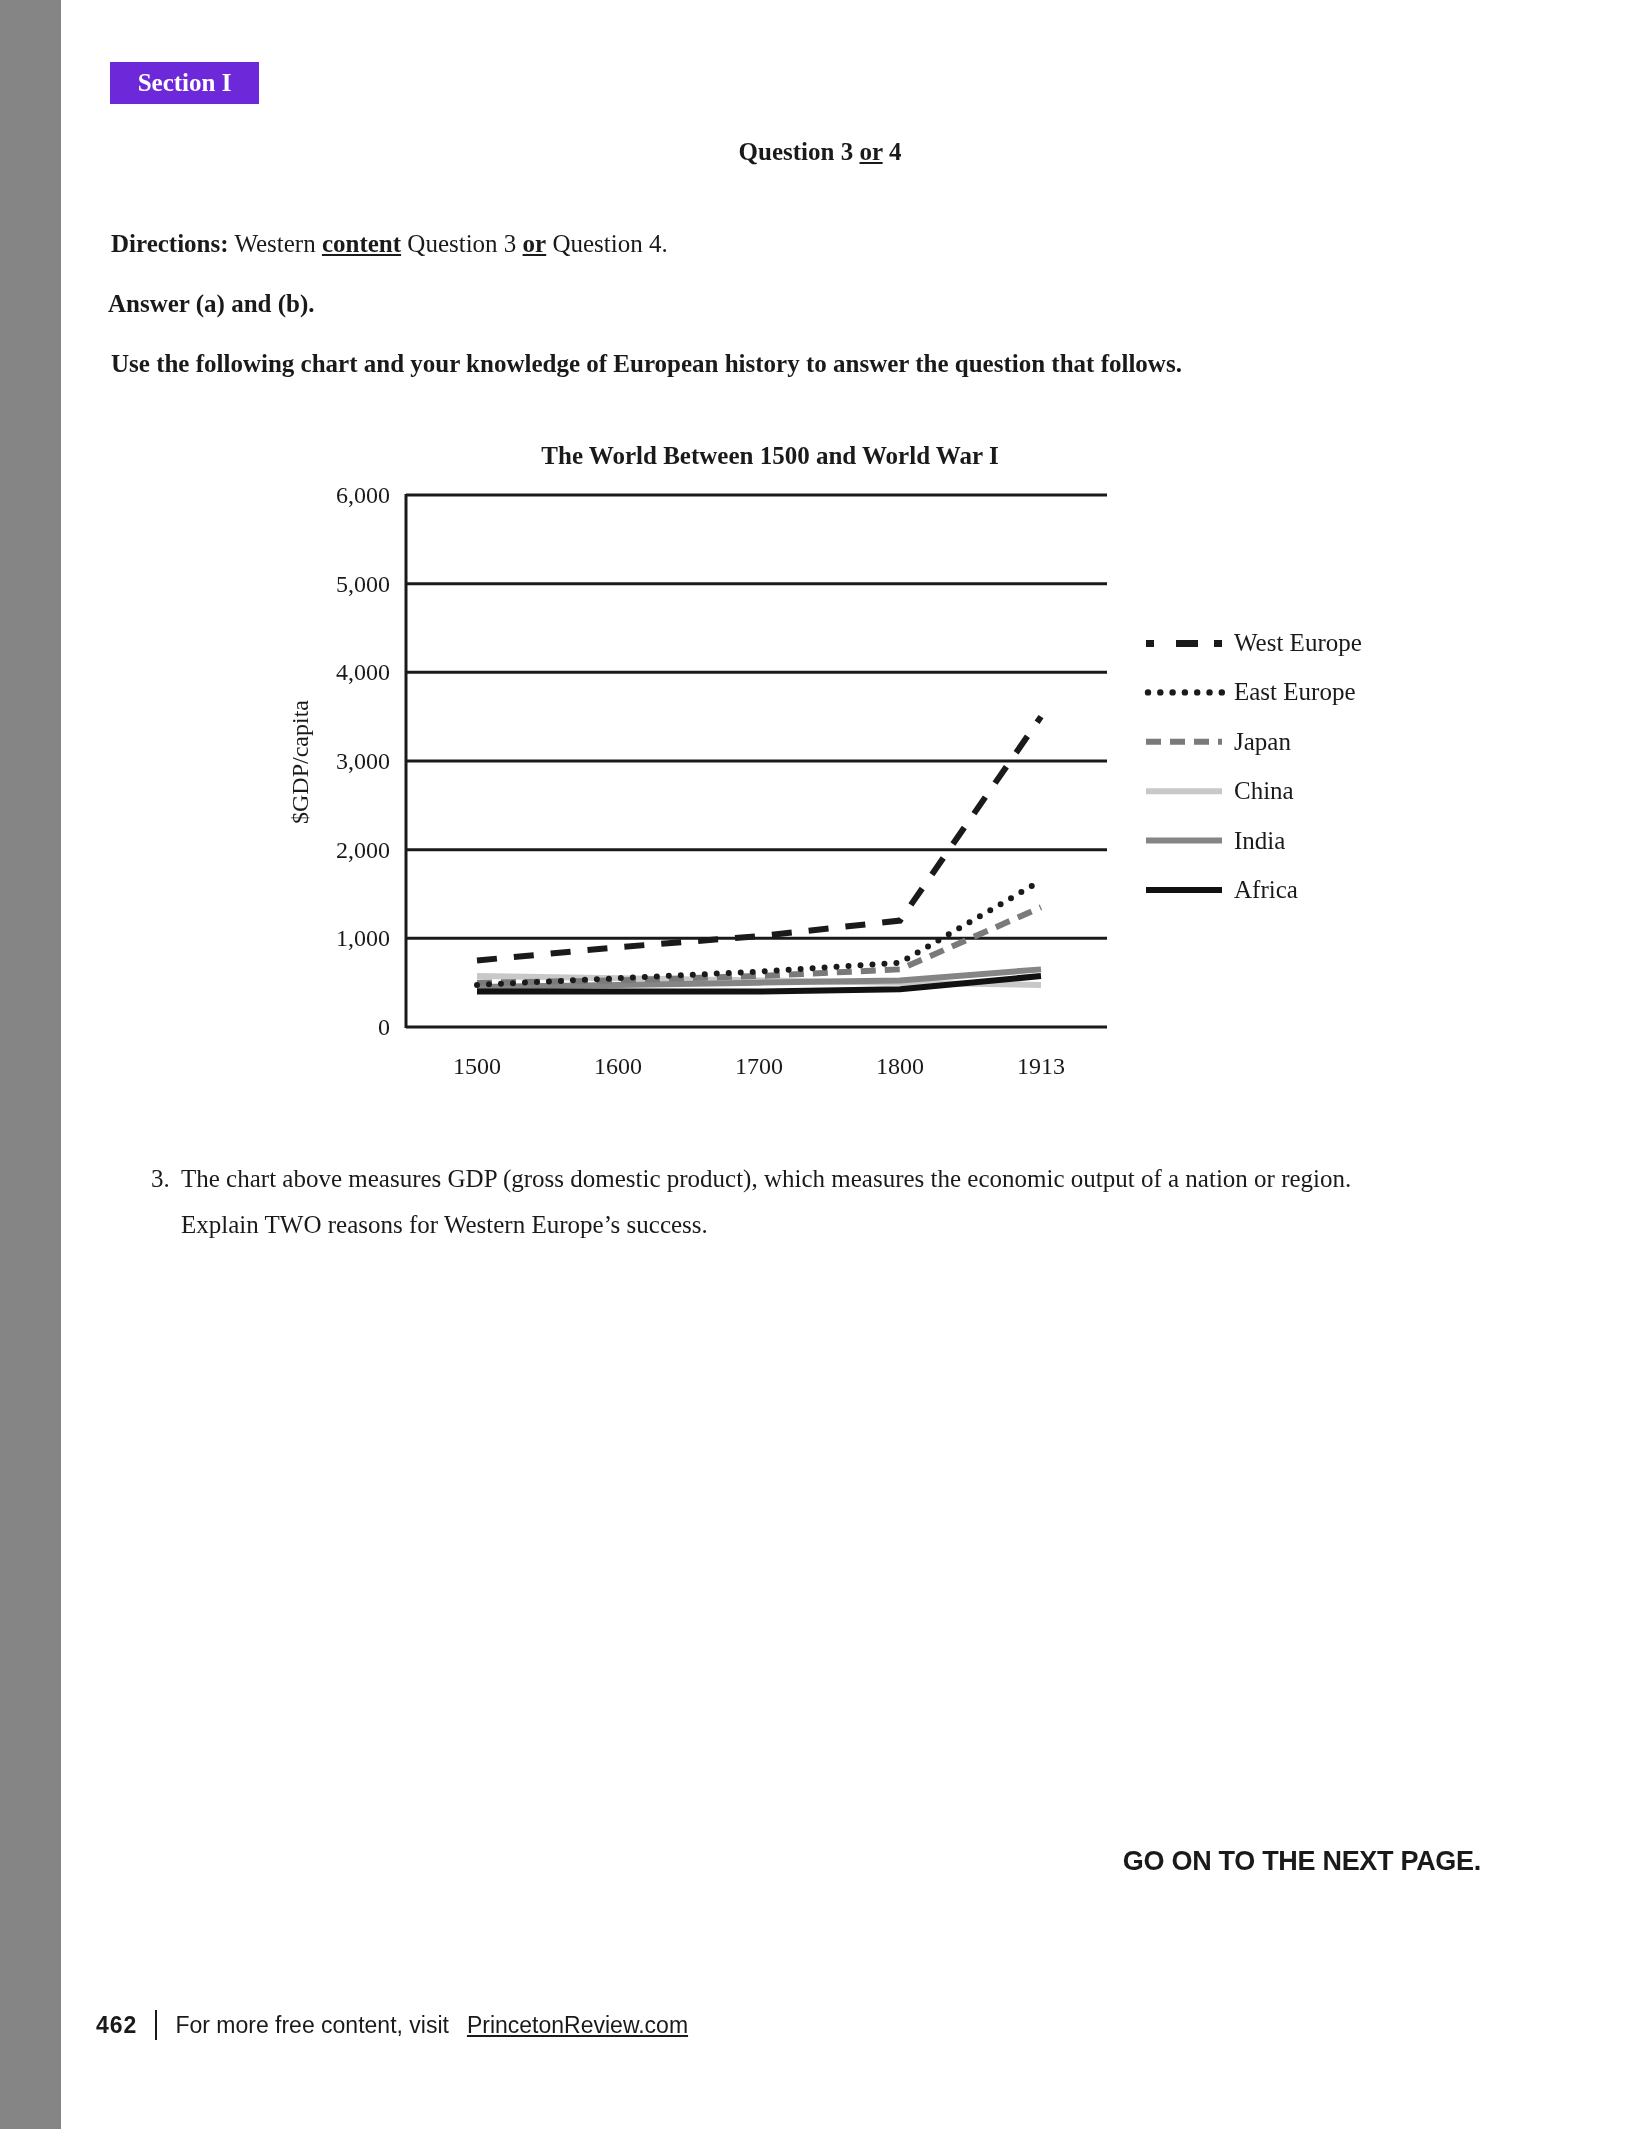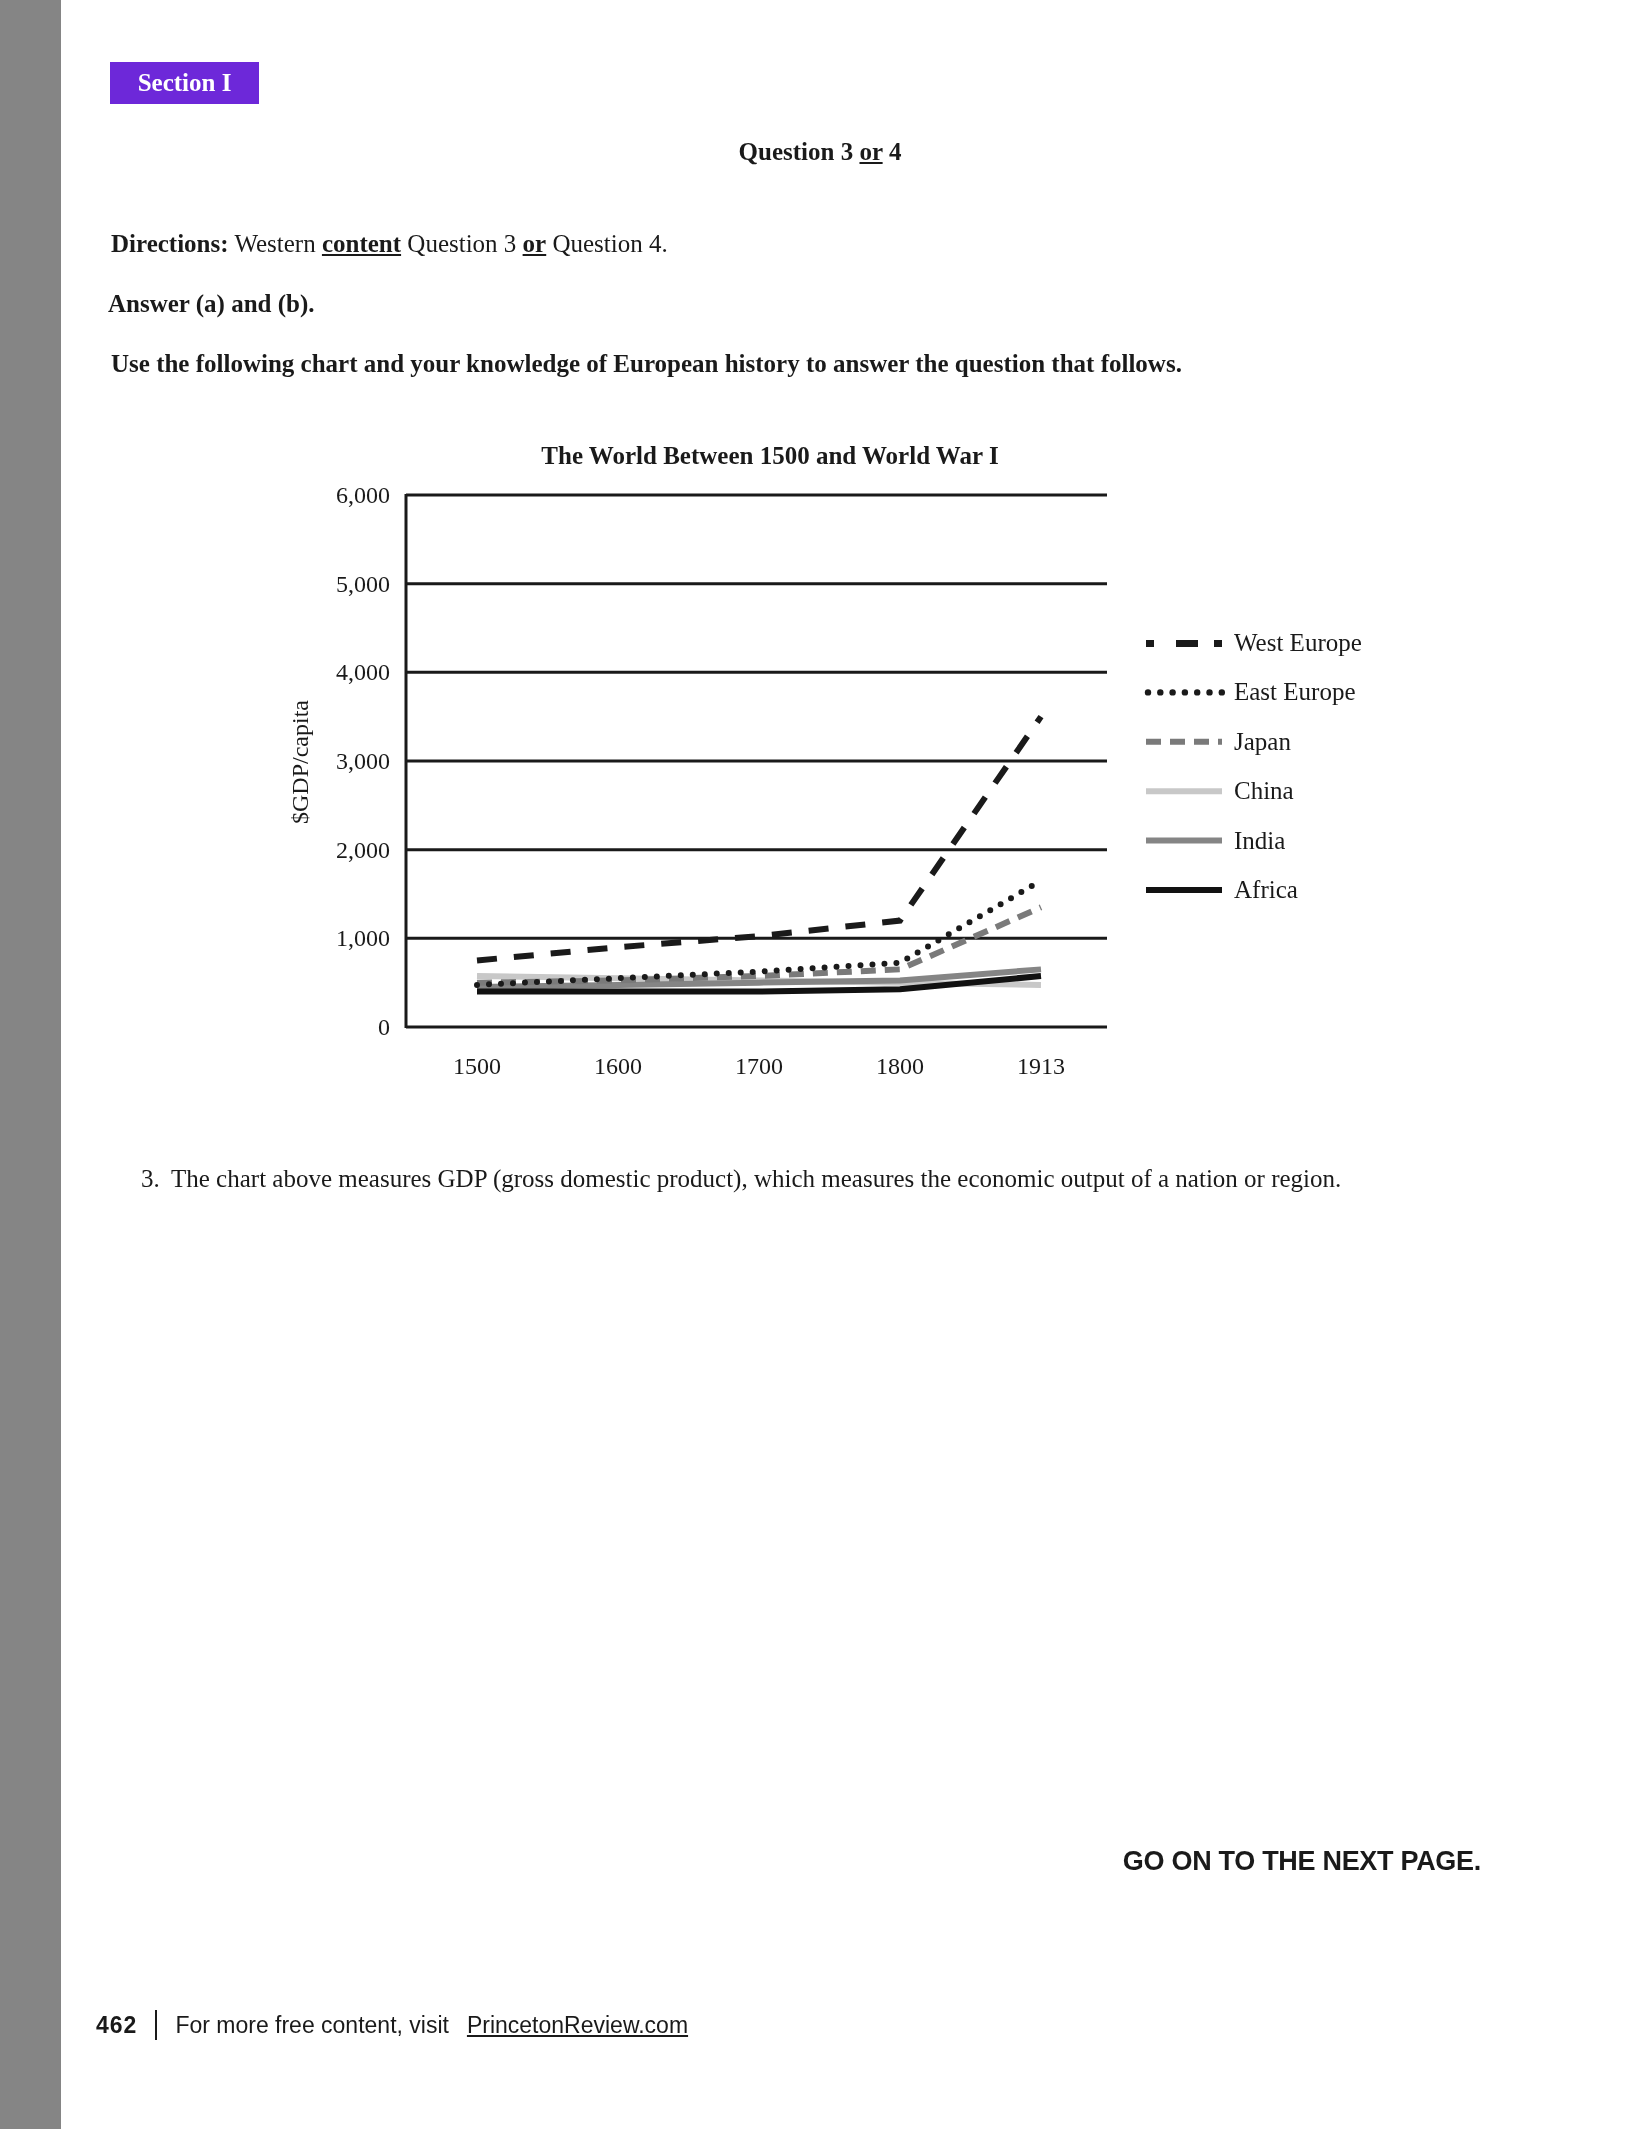--- a/index.html
+++ b/index.html
@@ -19,21 +19,21 @@
   .directions { top: 230px; }
   .answer-ab { top: 290px; left: 108px; font-weight: bold; }
   .use-chart { top: 350px; font-weight: bold; }
   .bold { font-weight: bold; font-family: Liberation Serif, serif; }
   .uline { text-decoration: underline; font-weight: bold; }
   #chart-svg { position: absolute; left: 0; top: 0; }
   .chart-title { font-family: "Liberation Serif", serif; font-weight: bold; font-size: 25px; fill: #1a1a1a; }
   .tick-label { font-family: "Liberation Serif", serif; font-size: 24px; fill: #1a1a1a; }
   .legend-label { font-family: "Liberation Serif", serif; font-size: 25px; fill: #1a1a1a; }
   .ylabel { font-family: "Liberation Serif", serif; font-size: 24px; fill: #1a1a1a; }
-  .question { position: absolute; left: 141px; top: 1156px; font-size: 25px; line-height: 46px; }
+  .question { position: absolute; left: 151px; top: 1156px; font-size: 25px; line-height: 46px; }
   .question .qnum { display: inline-block; width: 30px; }
   .question .qline2 { padding-left: 30px; }
   .go-on { position: absolute; right: 159px; top: 1846px; font-family: "Liberation Sans", sans-serif; font-weight: bold; font-size: 27px; letter-spacing: -0.3px; text-align: center; }
   .footer { position: absolute; left: 96px; top: 2010px; font-family: "Liberation Sans", sans-serif; font-size: 23px; display: flex; align-items: center; }
   .page-num { font-weight: bold; letter-spacing: 1px; }
   .footer-sep { display: inline-block; width: 2px; height: 30px; background: #1a1a1a; margin: 0 18px; }
   .footer-link { text-decoration: underline; margin-left: 18px; }
 </style>
 </head>
 <body>
@@ -154,20 +154,21 @@
       </g>
       <g>
         <line x1="1146" y1="890" x2="1222" y2="890" stroke="#111111" stroke-width="6"></line>
         <text x="1234" y="898" class="legend-label">Africa</text>
       </g>
     </g>
 </svg>
 
 <div class="question">
   <div><span class="qnum">3.</span><span>The chart above measures GDP (gross domestic product), which measures the economic output of a nation or region.</span></div>
+  <div class="qline2">Explain TWO reasons for Western Europe’s success.</div>
 </div>
 
 <div class="go-on">GO ON TO THE NEXT PAGE.</div>
 
 <div class="footer">
   <span class="page-num">462</span>
   <span class="footer-sep"></span>
   <span>For more free content, visit </span>
     <span class="footer-link">PrincetonReview.com</span>
 </div>

